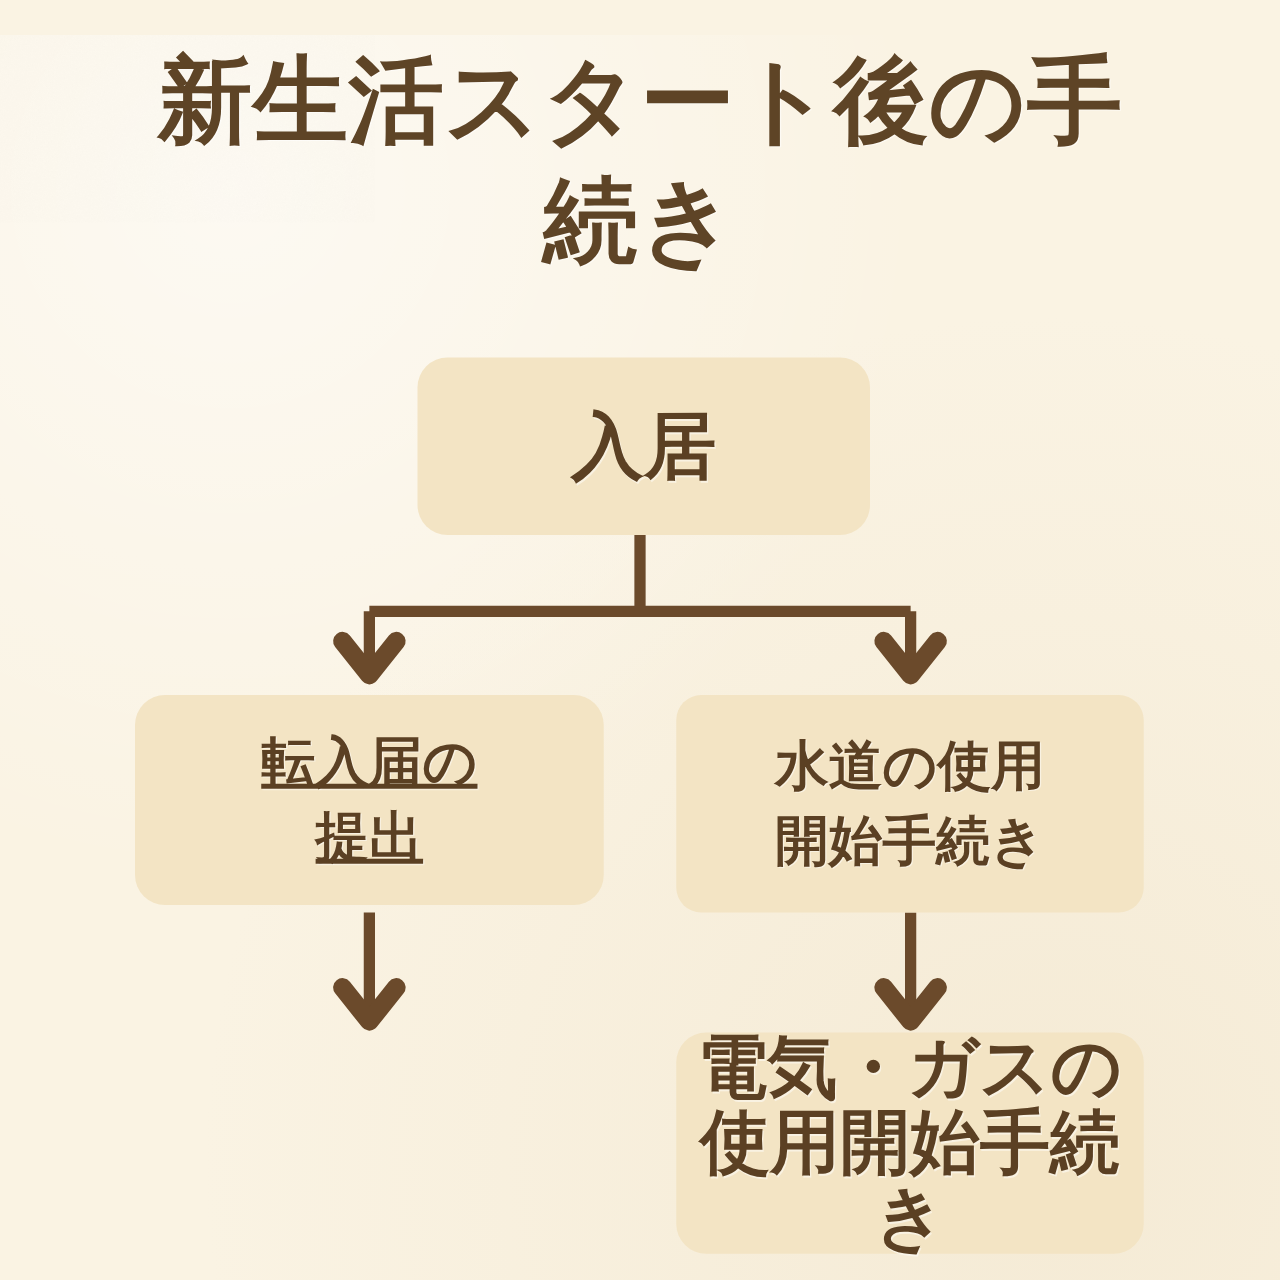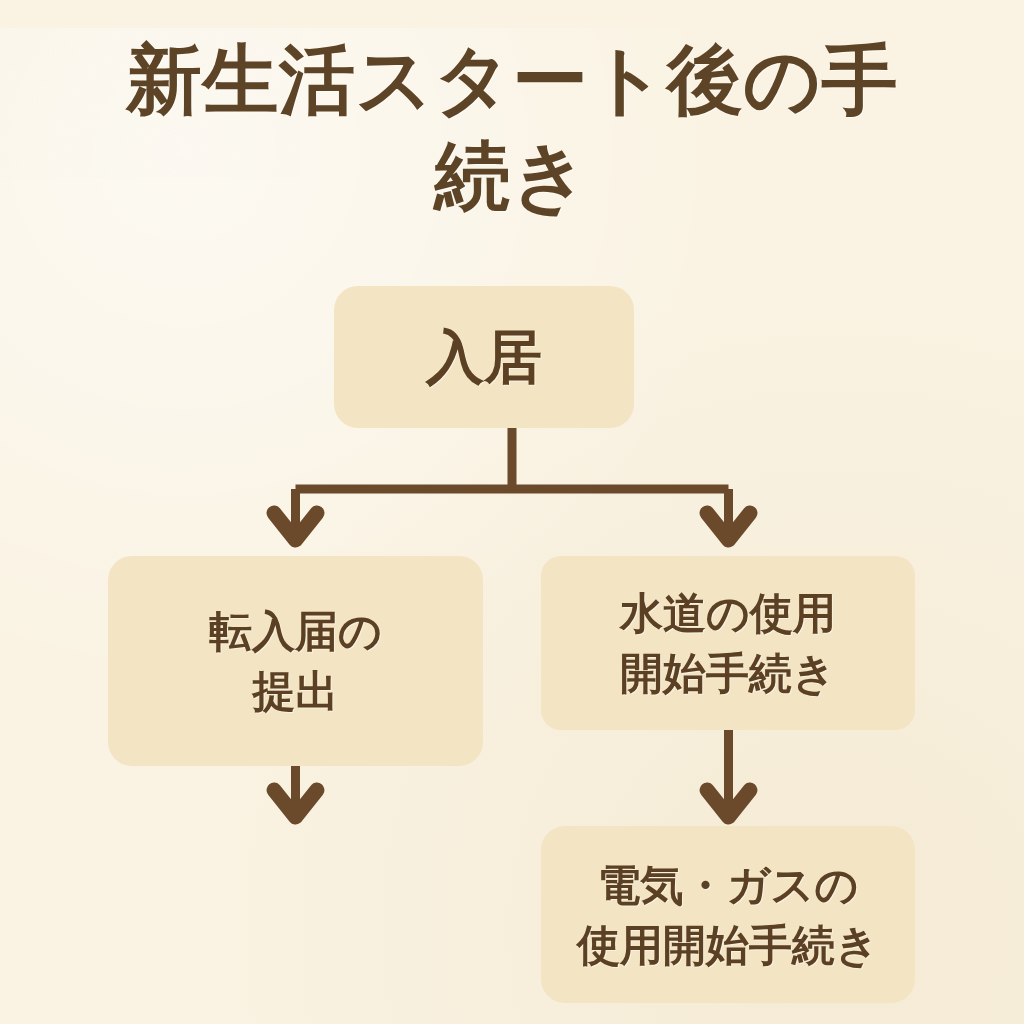--- a/index.html
+++ b/index.html
@@ -54,38 +54,38 @@
     display: flex;
     align-items: center;
     justify-content: center;
     text-align: center;
     color: #5b4023;
     font-weight: 700;
     white-space: pre-line;
     text-shadow: 1px 1px 0 rgba(255,255,255,0.5);
   }
   #node-root {
-    left: 334px;  top: 258px;  width: 300px;  height: 142px;
+    left: 334px;  top: 258px;  width: 362px;  height: 142px;
     font-size: 58px;  line-height: 64px;
   }
   #node-moving-notice {
-    left: 108px;  top: 528px;  width: 375px;  height: 210px;
-    font-size: 43px;  line-height: 60px;
+    left: 108px;  top: 528px;  width: 375px;  height: 168px;
+    font-size: 43px;  line-height: 60px; text-decoration: underline;
   }
   #node-water {
     left: 541px;  top: 528px;  width: 374px;  height: 174px;
     font-size: 43px;  line-height: 60px; border-radius: 20px;
   }
   #node-mynumber {
     left: 108px;  top: 798px;  width: 375px;  height: 177px;
     font-size: 43px;  line-height: 60px;
   }
   #node-gas {
     left: 541px;  top: 798px;  width: 374px;  height: 177px;
-    font-size: 43px;  line-height: 60px;
+    font-size: 56px;  line-height: 60px;
   }
 
   
   #connectors {
     position: absolute;
     left: 0; top: 0;
     width: 1024px;
     height: 1024px;
     pointer-events: none;
   }

